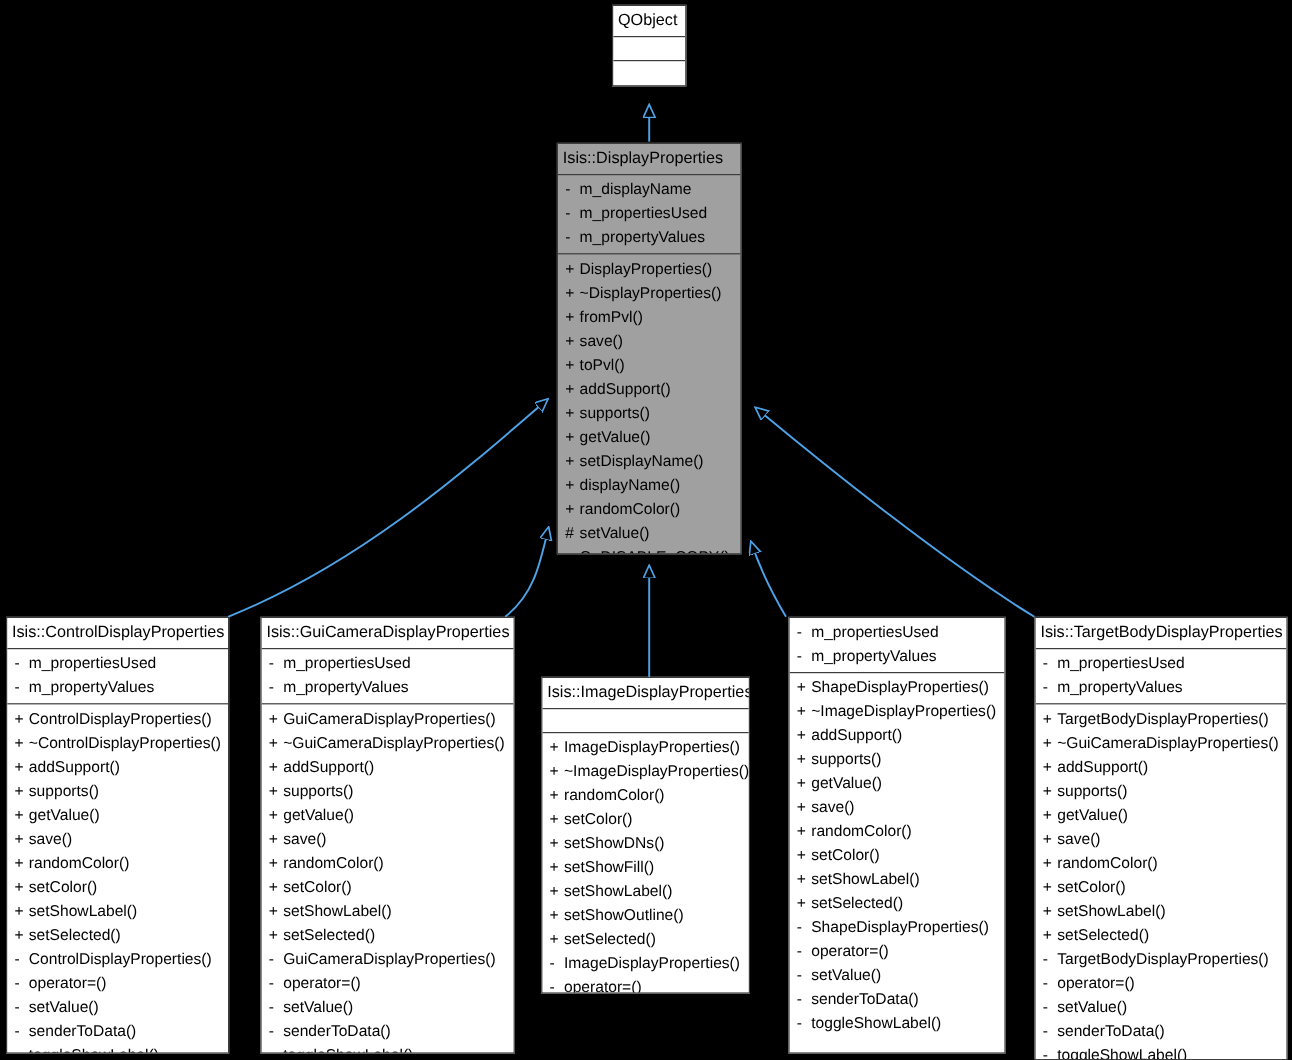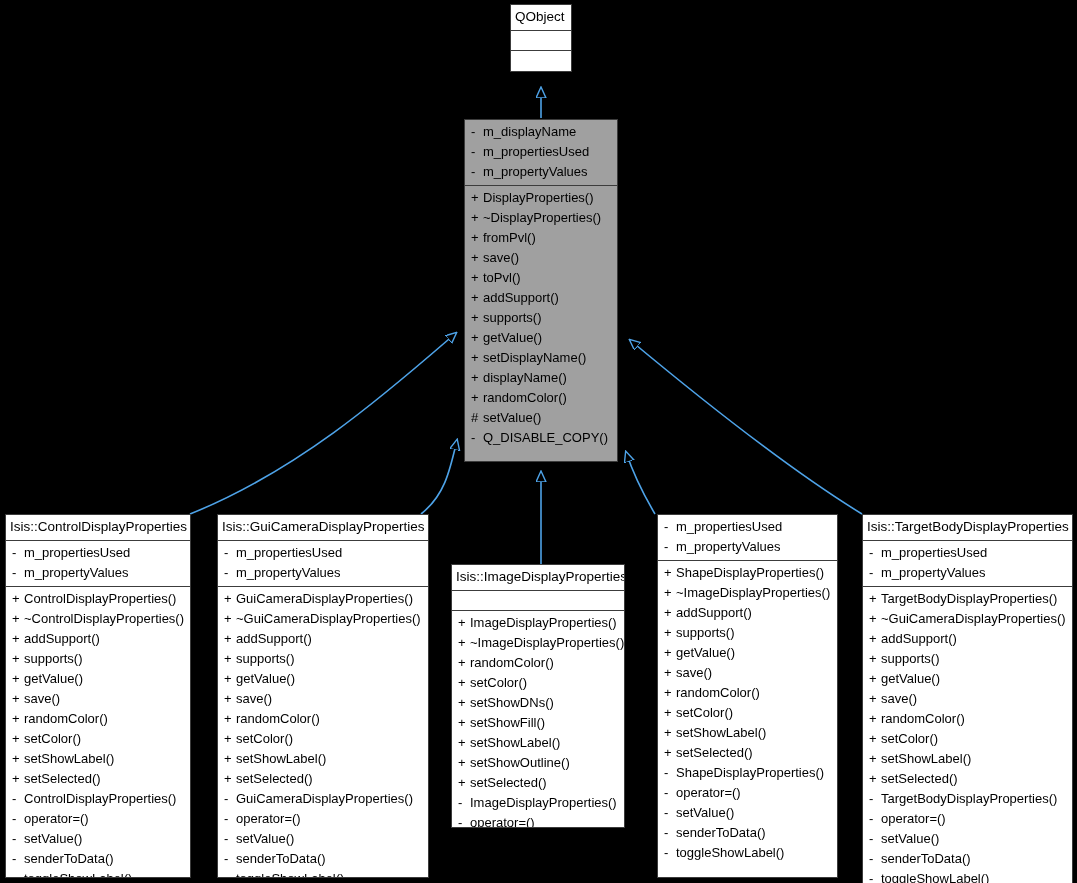--- a/index.html
+++ b/index.html
@@ -95,20 +95,21 @@
     <path d="M 862 514 C 790 470, 690 390, 630 340" stroke="#4ea3e8" stroke-width="1.6" fill="none" marker-end="url(#hollowtri)"></path>
   </svg>
 
   <div class="node" style="left:510px; top:4px; width:62px; height:68px;">
     <div class="title">QObject</div>
     <div class="compartment empty"></div>
     <div class="compartment last empty"></div>
   </div>
 
   <div class="node gray" style="left:464px; top:119px; width:154px; height:343px;">
+    <div class="title">Isis::DisplayProperties</div>
     <div class="compartment">
         <span class="row"><span class="vis">-</span><span class="nm">m_displayName</span></span>
         <span class="row"><span class="vis">-</span><span class="nm">m_propertiesUsed</span></span>
         <span class="row"><span class="vis">-</span><span class="nm">m_propertyValues</span></span>
       </div>
     <div class="compartment last">
         <span class="row"><span class="vis">+</span><span class="nm">DisplayProperties()</span></span>
         <span class="row"><span class="vis">+</span><span class="nm">~DisplayProperties()</span></span>
         <span class="row"><span class="vis">+</span><span class="nm">fromPvl()</span></span>
         <span class="row"><span class="vis">+</span><span class="nm">save()</span></span>

